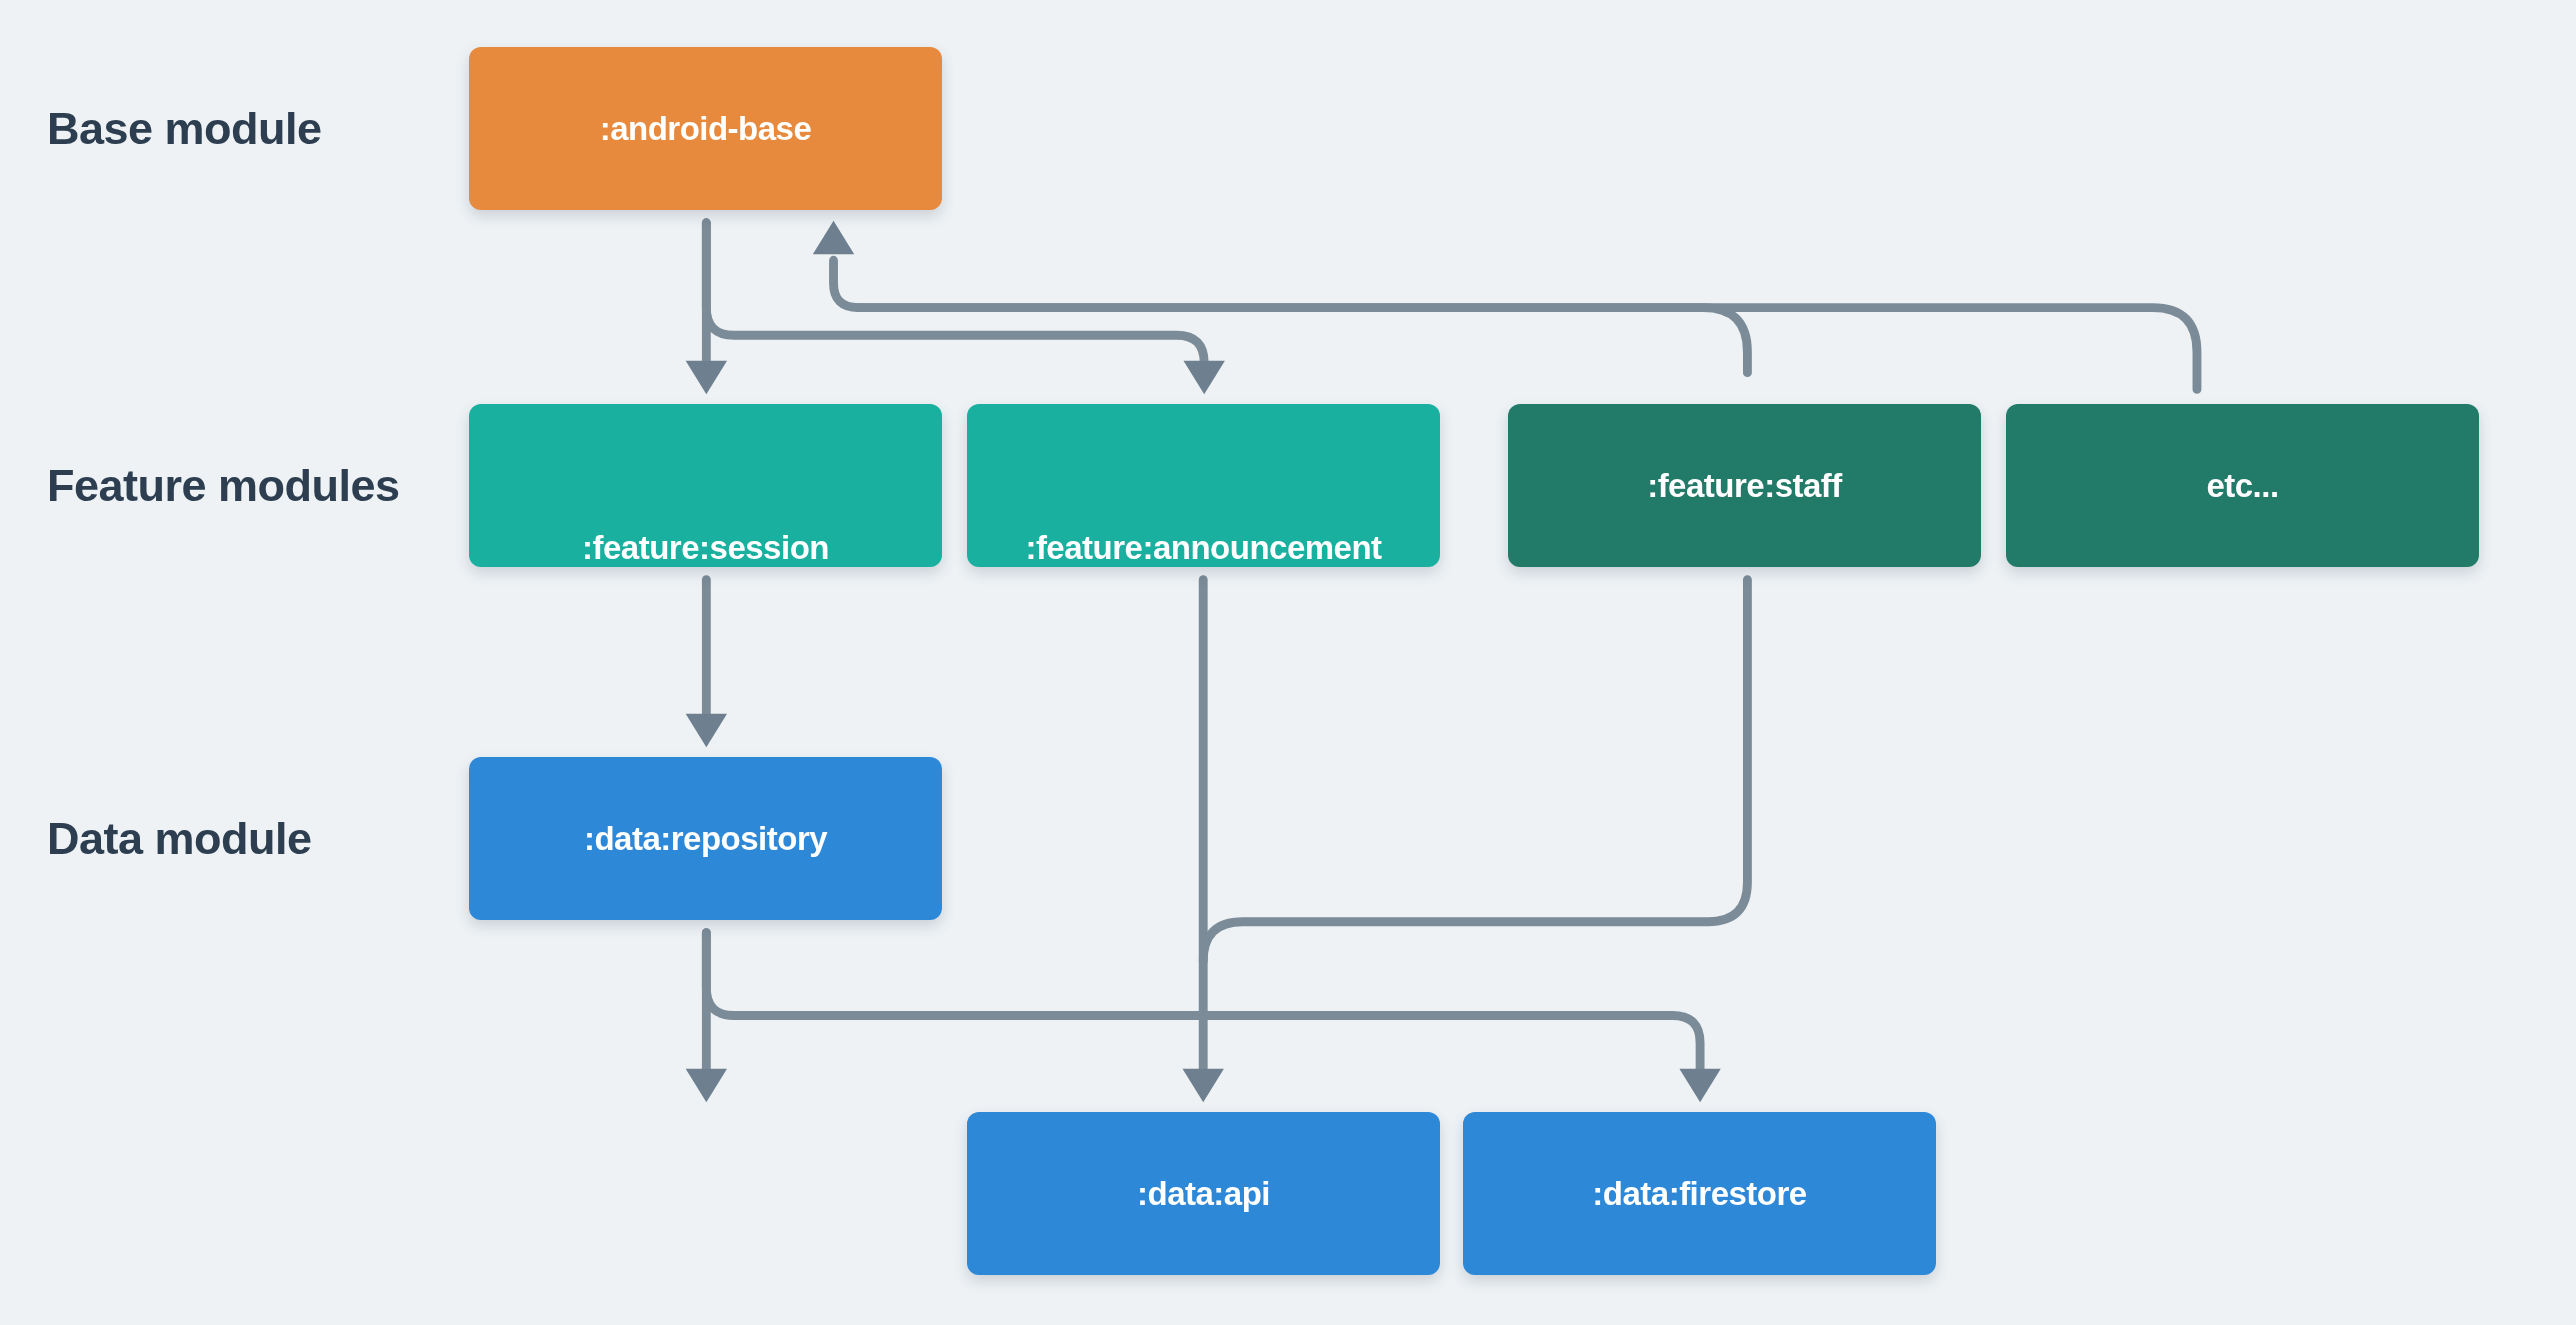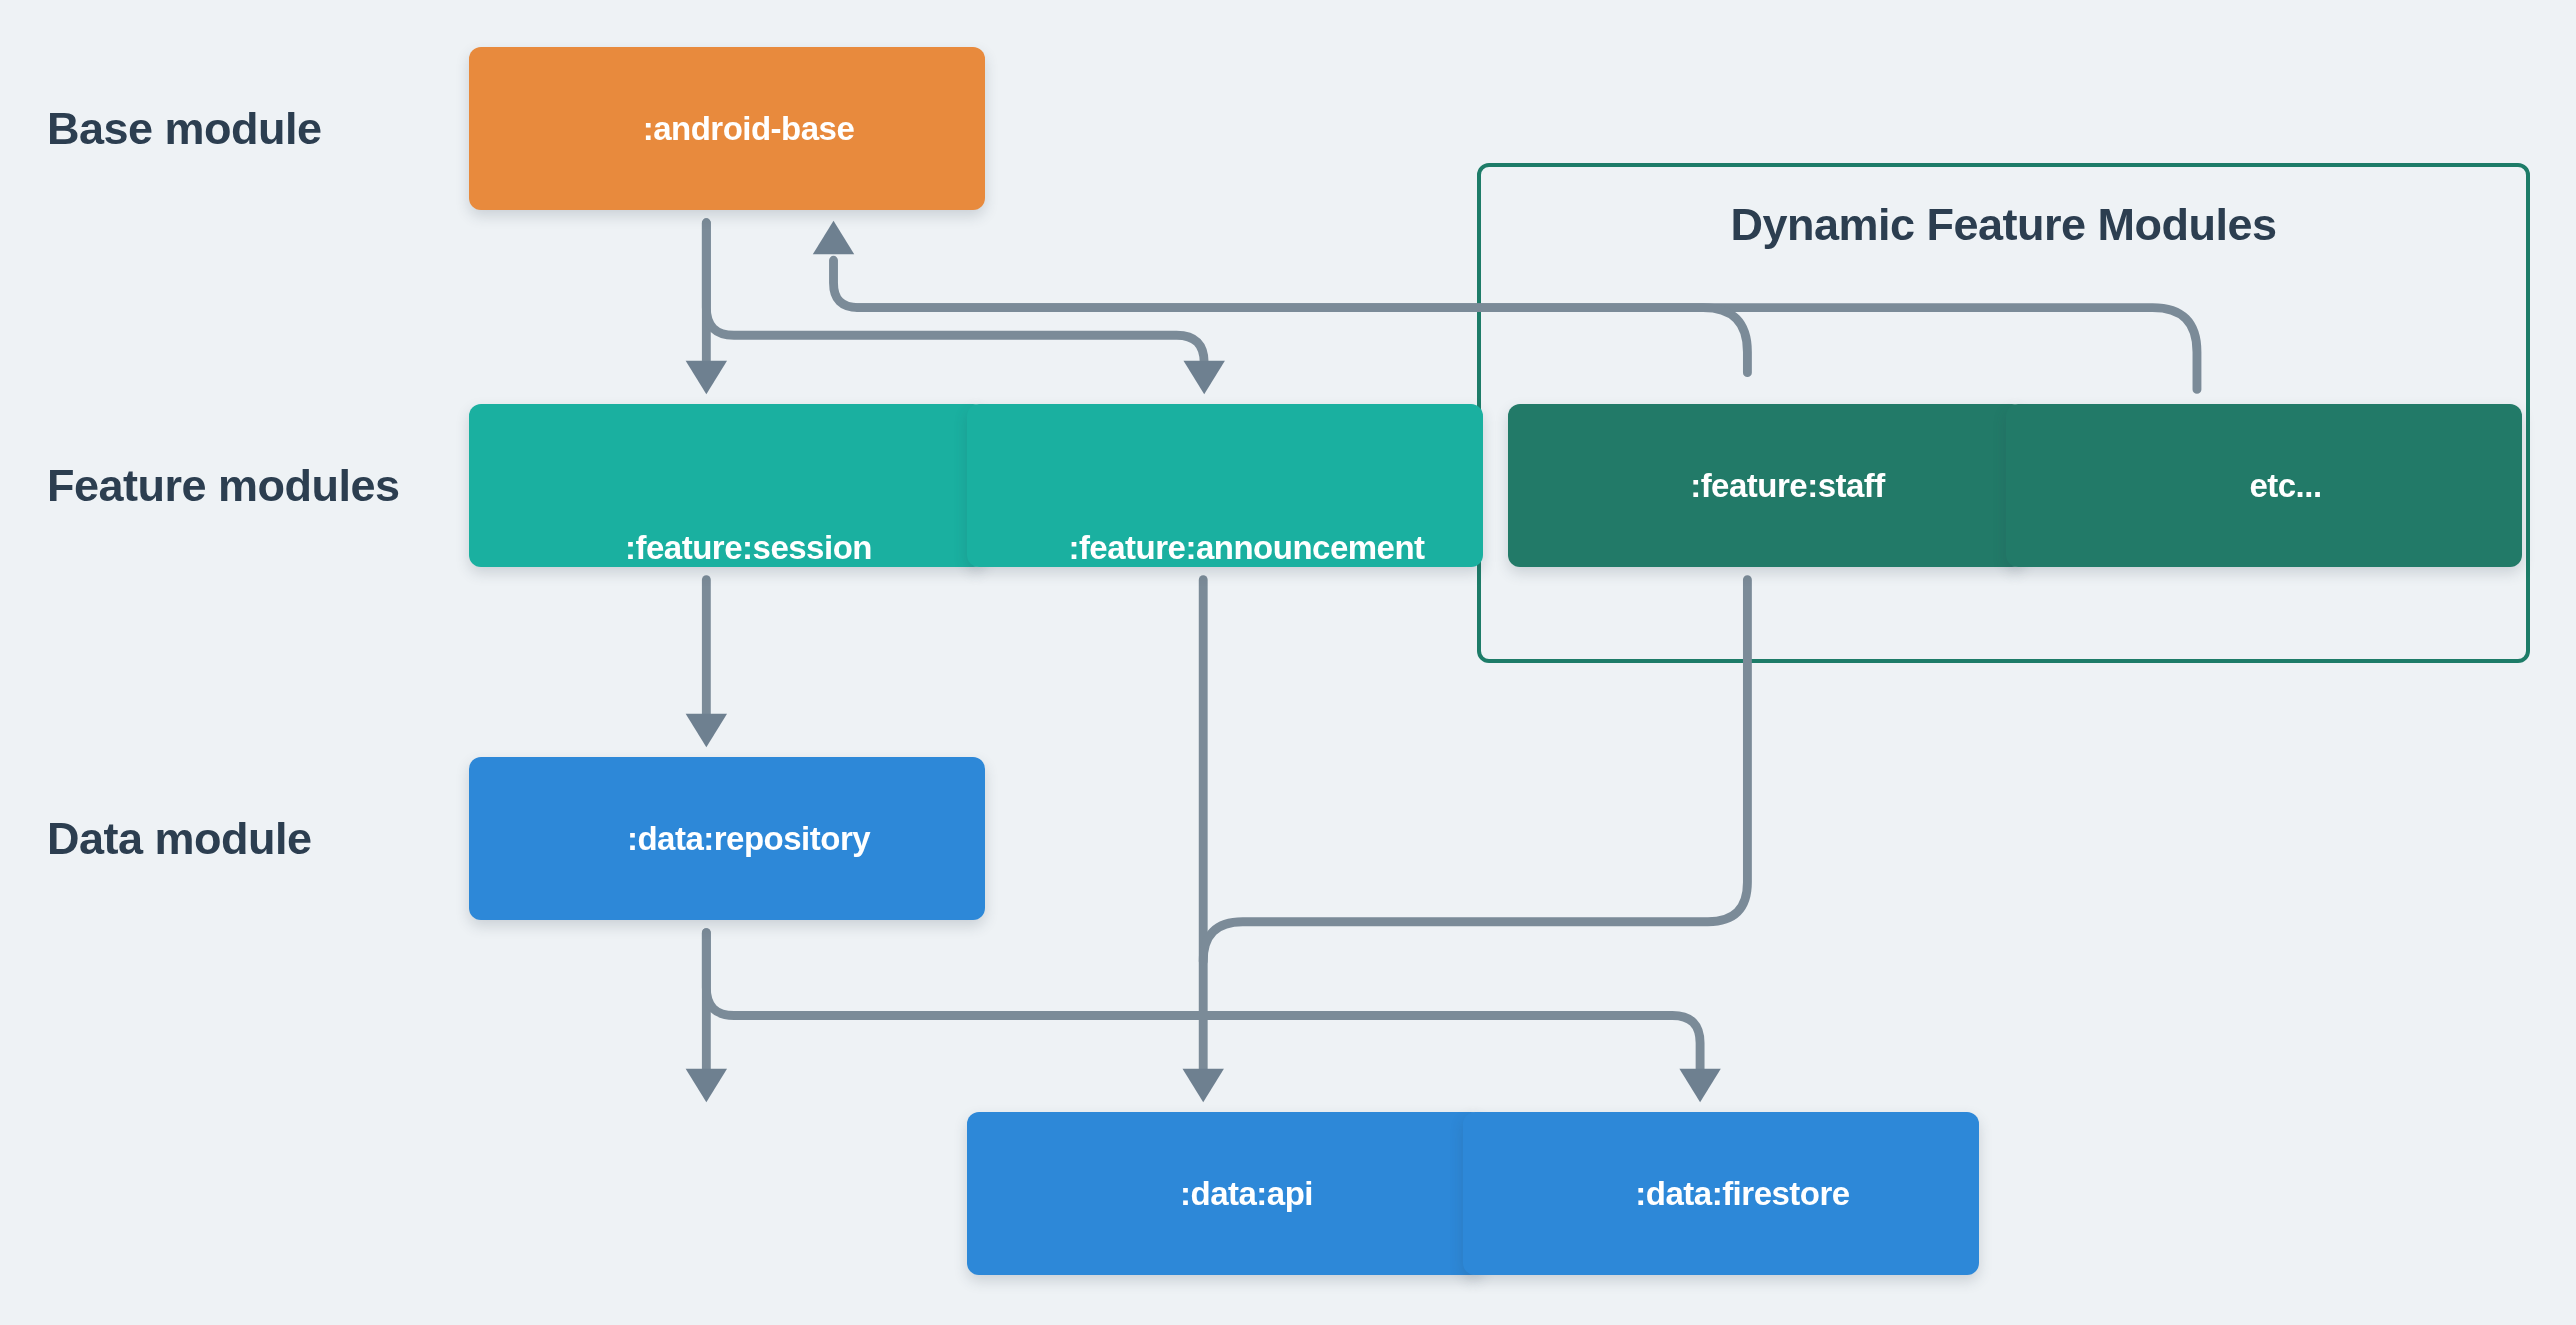--- a/index.html
+++ b/index.html
@@ -46,21 +46,20 @@
     font-size:45px;font-weight:700;letter-spacing:-0.5px;
     color:var(--label-text,#2c3e50);
     z-index:3;white-space:nowrap;
   }
   .node{
     position:absolute;z-index:4;
     width:473px;height:163px;
     border-radius:12px;
     display:flex;align-items:center;justify-content:center;
     box-shadow:0 6px 14px rgba(45,62,80,0.18);
-    padding-left:43px;
   }
   .node-label{
     color:var(--node-text,#ffffff);
     font-size:33px;font-weight:700;letter-spacing:-0.5px;
     white-space:nowrap;
   }
   .node-orange{background:var(--node-orange,#e88a3d);}
   .node-teal{background:var(--node-teal,#1ab0a0);align-items:flex-end;}
   .node-green{background:var(--node-green,#227a68);}
   .node-blue{background:var(--node-blue,#2d88d8);}
@@ -91,23 +90,20 @@
     <path class="edge" d="M1772 588 V895 Q1772 935 1732 935 H1260 Q1220 935 1220 975"></path>
     <polygon class="head" points="1199,1084 1241,1084 1220,1118"></polygon>
 
     <path class="edge" d="M716 946 V1090"></path>
     <polygon class="head" points="695,1084 737,1084 716,1118"></polygon>
 
     <path class="edge" d="M716 946 V1002 Q716 1030 744 1030 H1696 Q1724 1030 1724 1058 V1090"></path>
     <polygon class="head" points="1703,1084 1745,1084 1724,1118"></polygon>
   </svg>
 
-  <div class="dfm">
-    <div class="dfm-title">Dynamic Feature Modules</div>
-  </div>
 
   <div class="side-label" style="top:459px">Feature modules</div>
   <div class="side-label" style="top:102px">Base module</div>
   <div class="side-label" style="top:812px">Data module</div>
 
   <div class="node node-orange" style="left:469px;top:47px">
     <span class="node-label">:android-base</span>
   </div>
 
   <div class="node node-teal" style="left:469px;top:404px">

